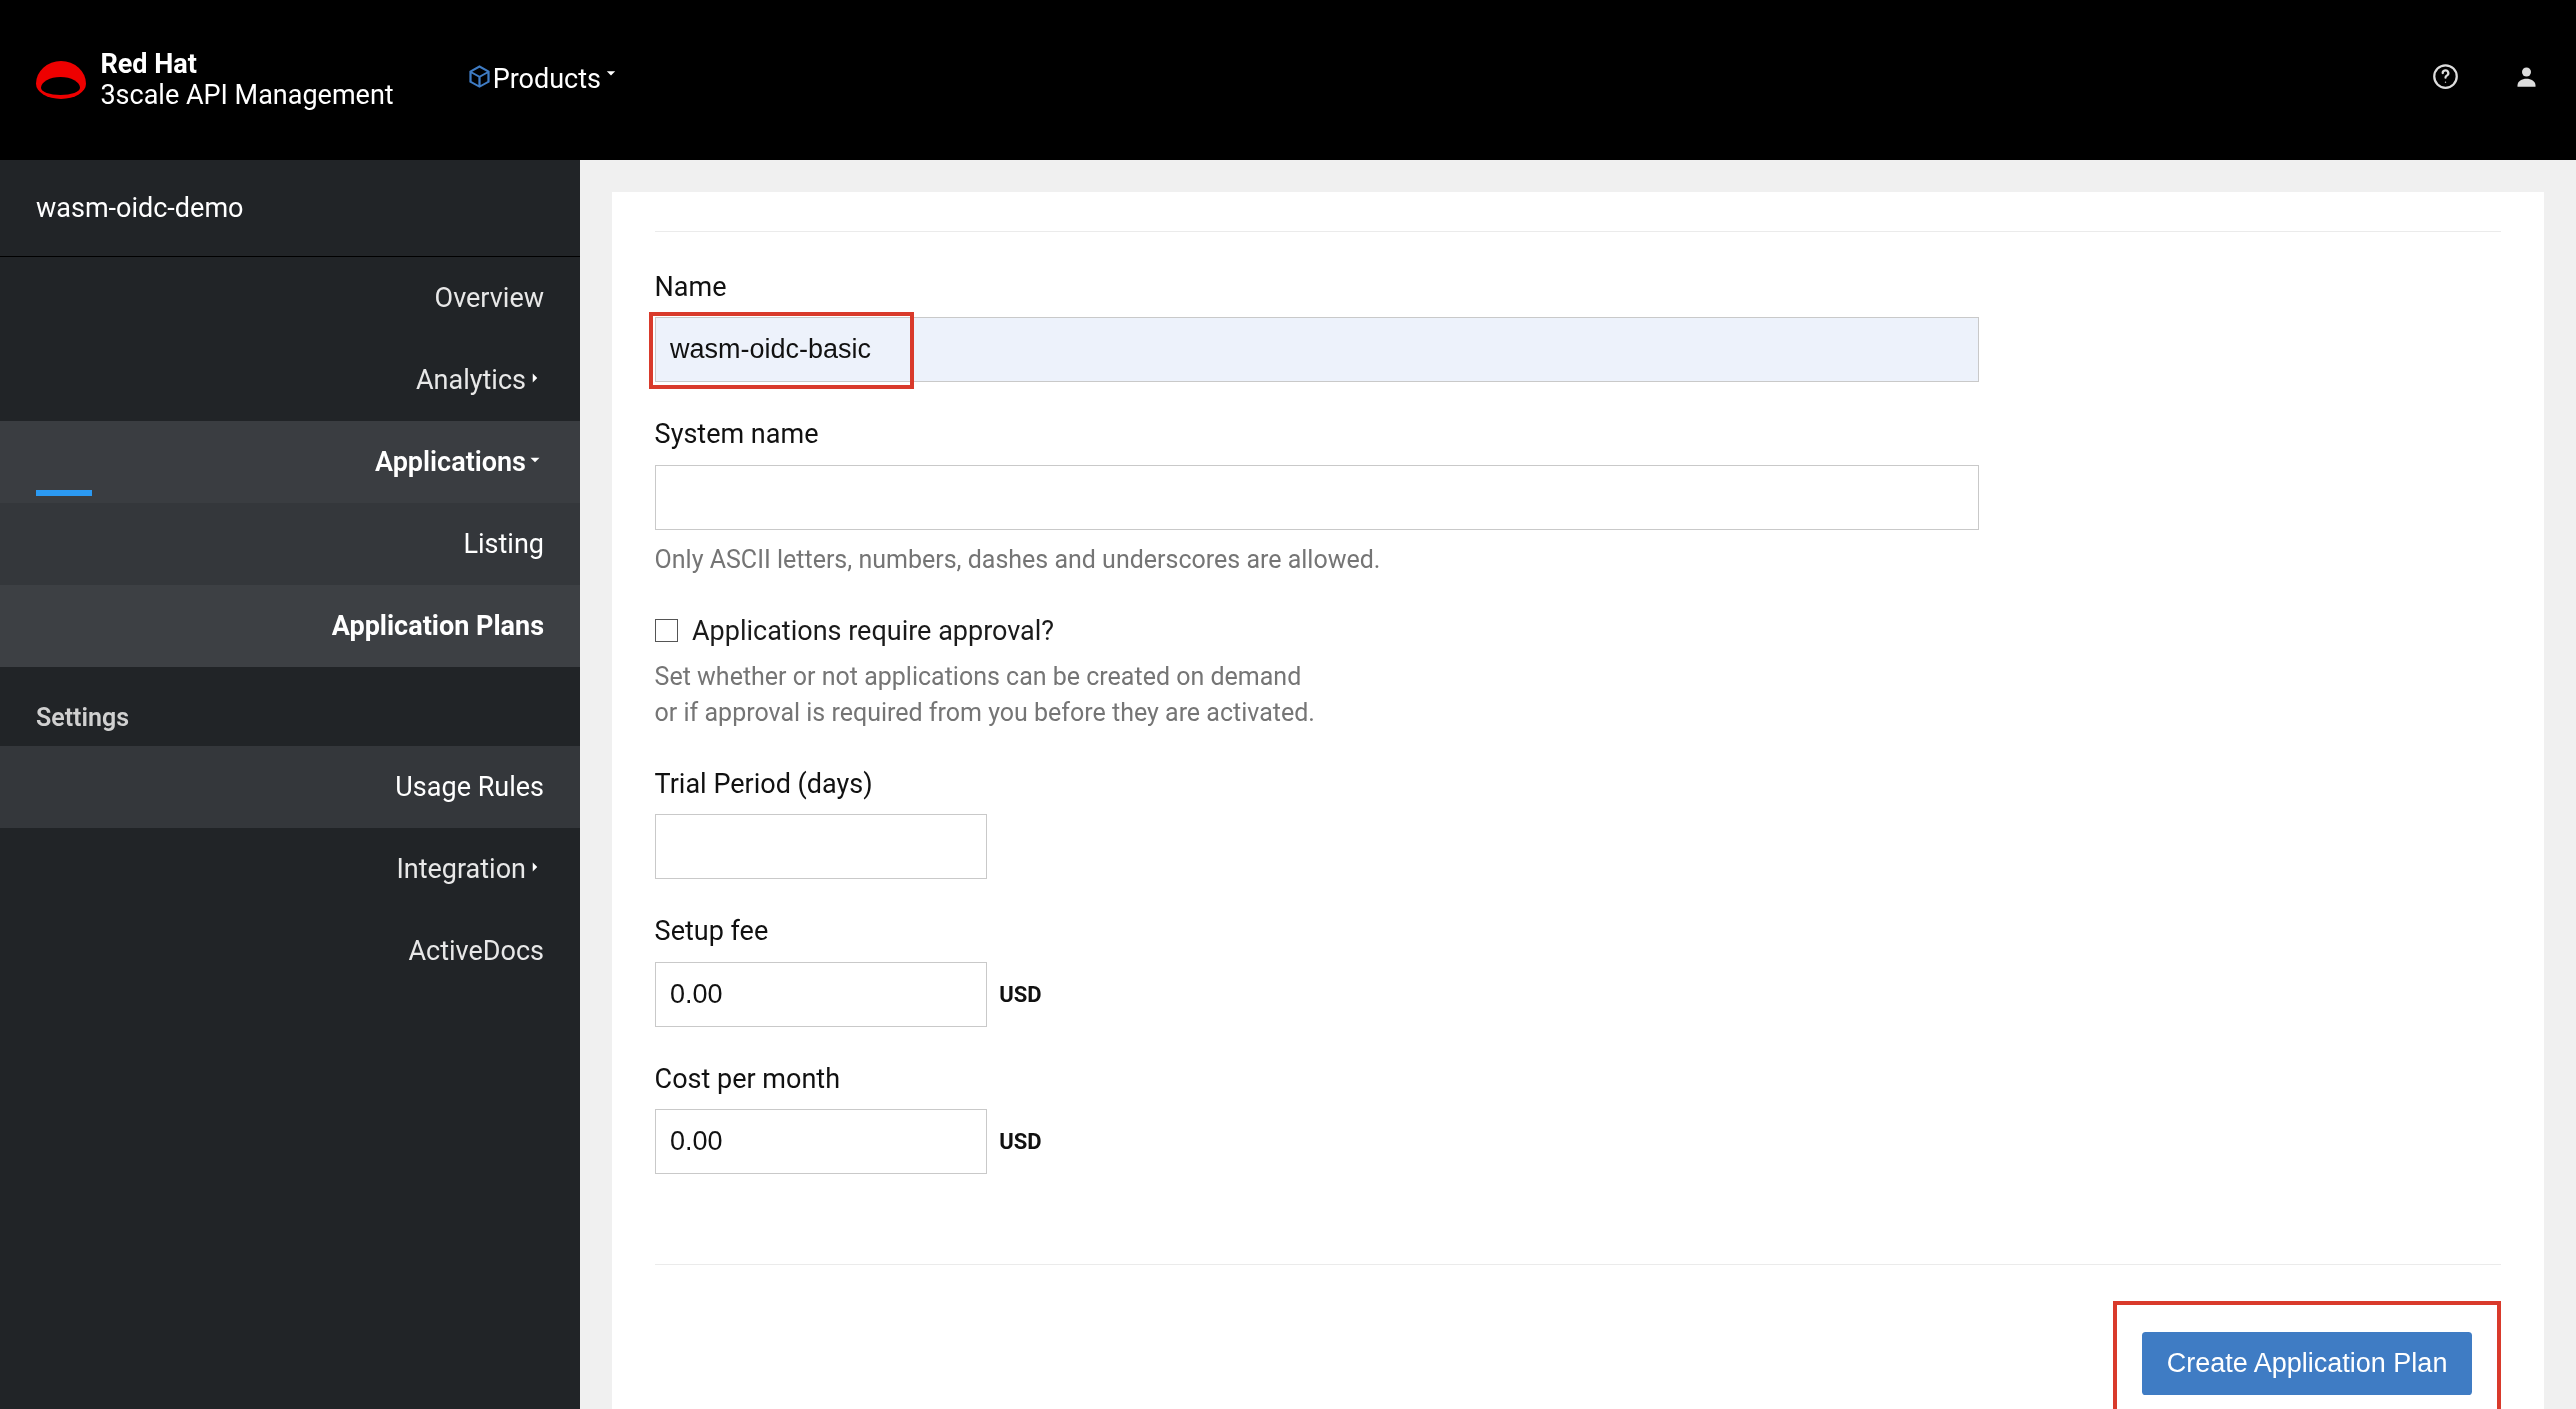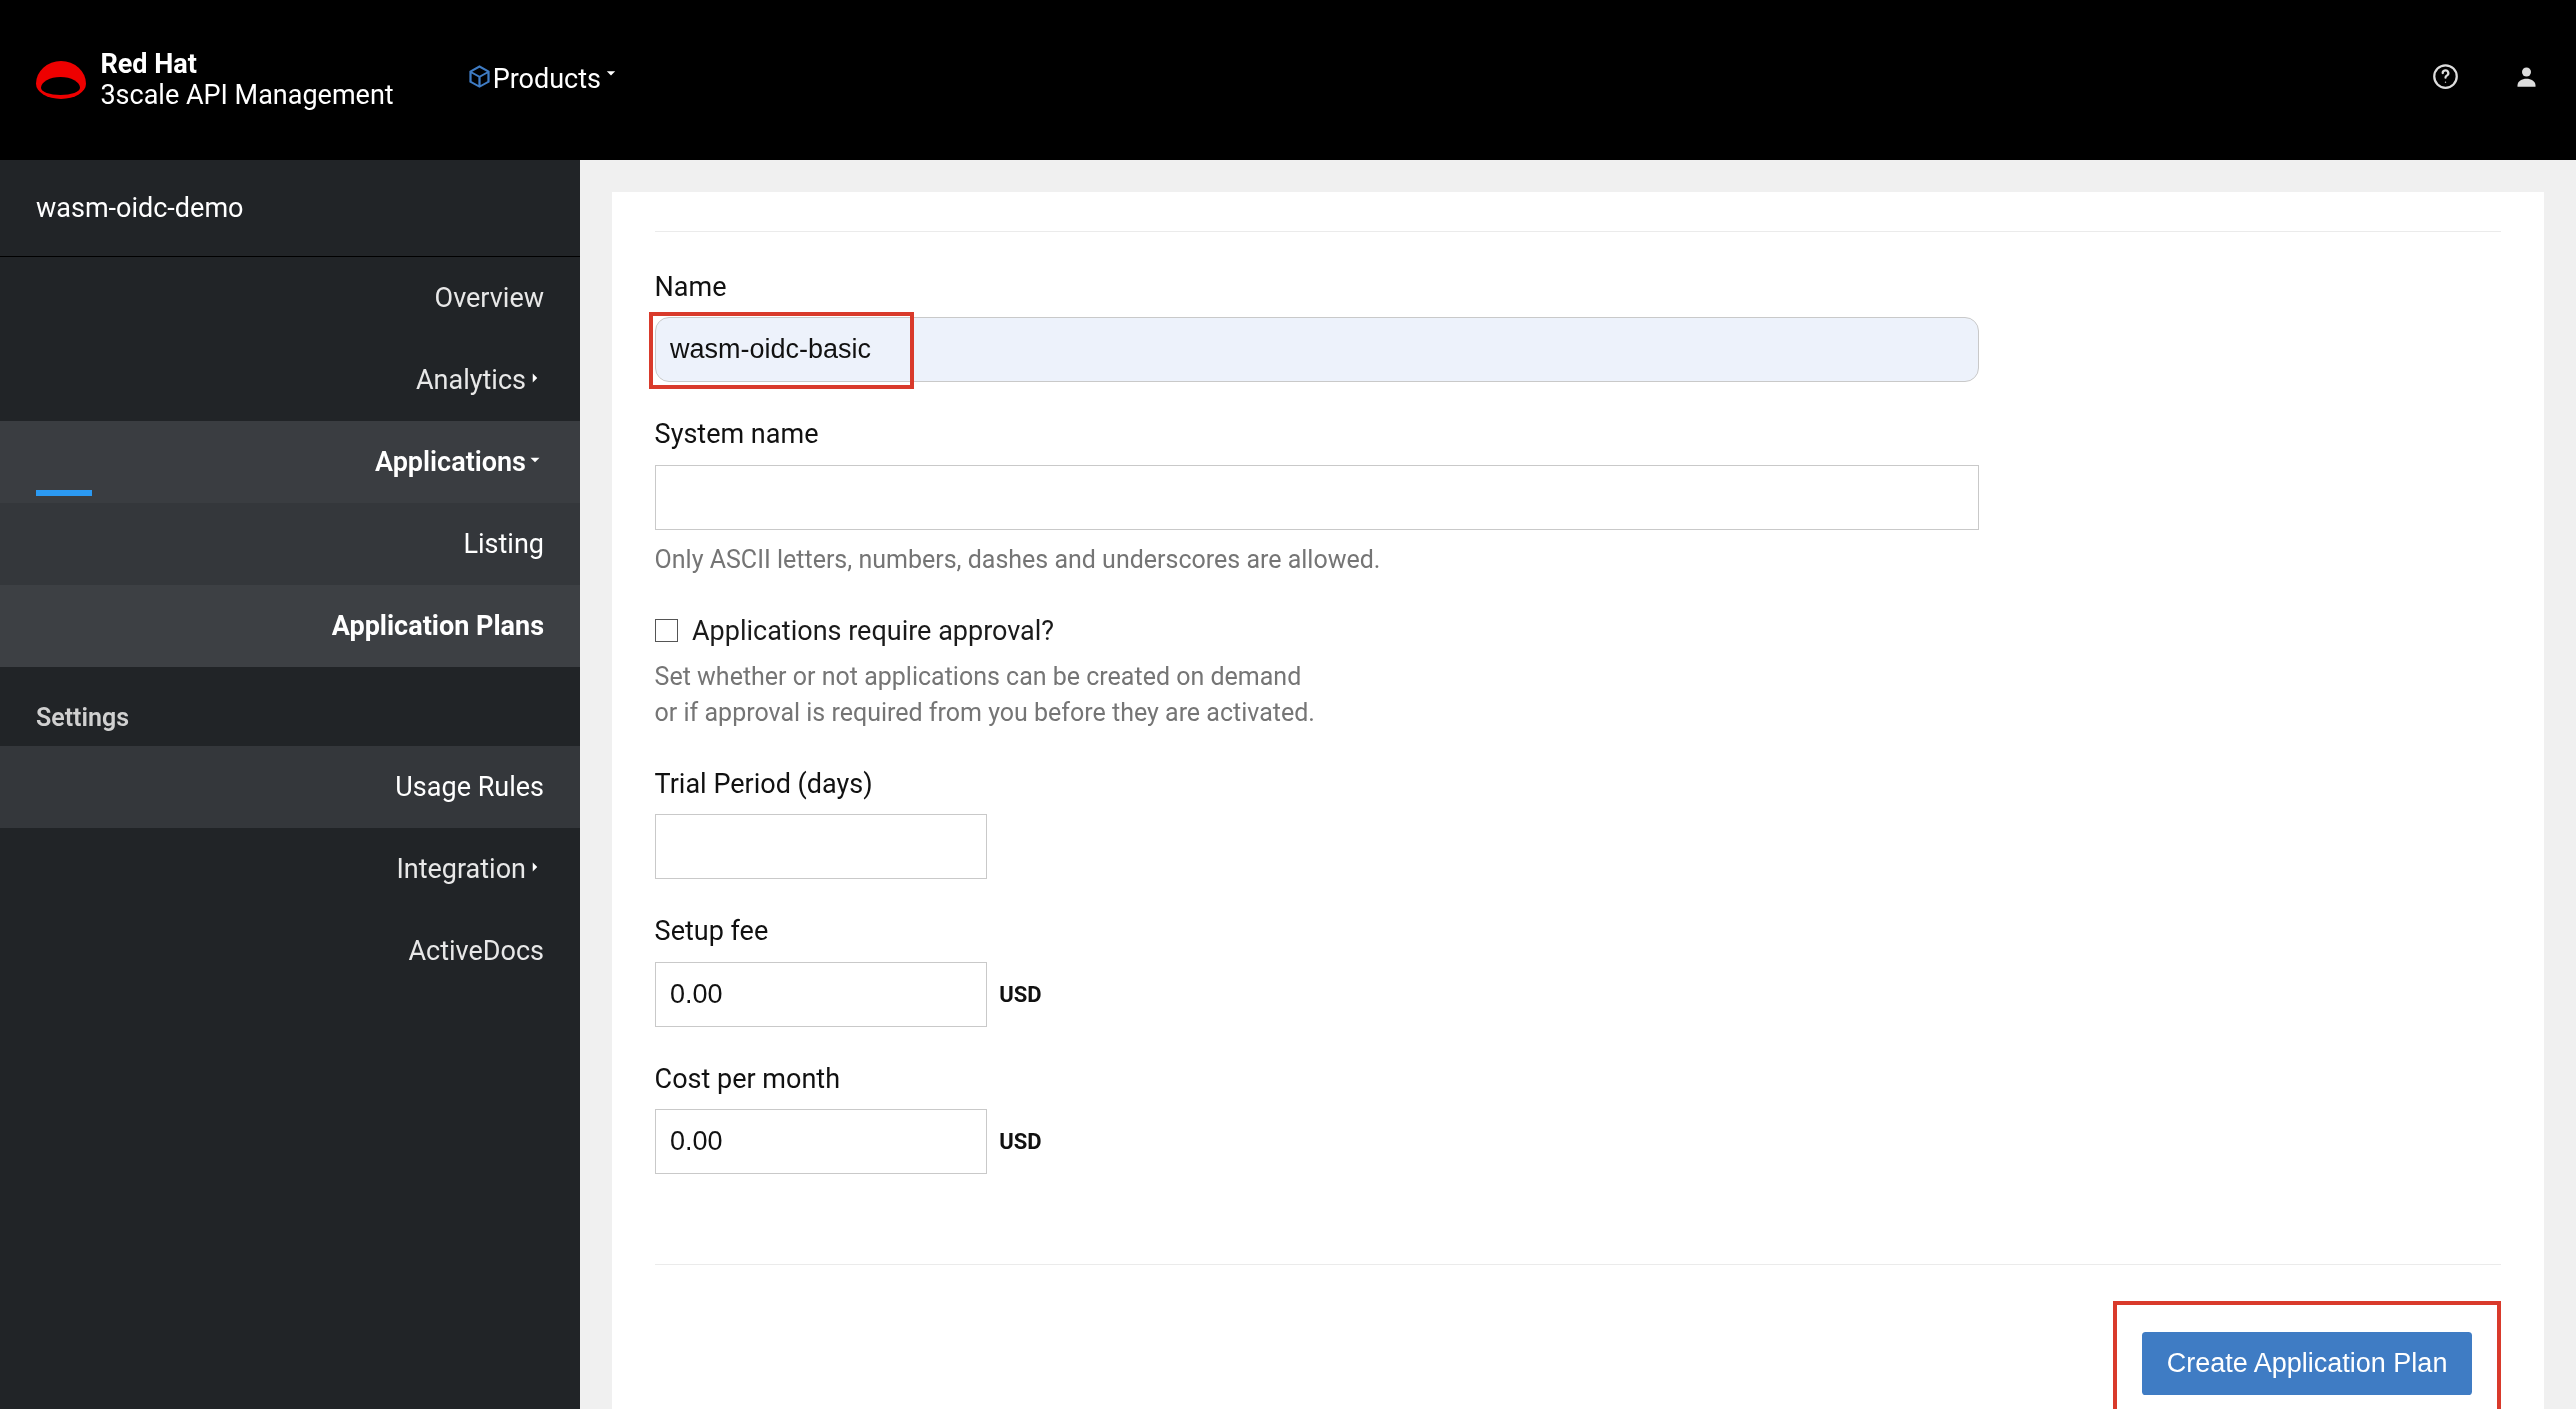--- a/index.html
+++ b/index.html
@@ -164,21 +164,20 @@
   }
   .name-highlight-box {
     position:absolute;
     top:-5.4px; left:-5.4px;
     width:265px; height:77px;
     border:4.5px solid #d93a2b;
     pointer-events:none;
   }
   .name-input {
     background:#edf2fb !important;
-    border-radius:14px;
   }
 
   .help-text {
     color:#757575;
     font-size:25px;
     margin-top:12.6px;
     line-height:1.45;
   }
 
   .checkbox-row {

